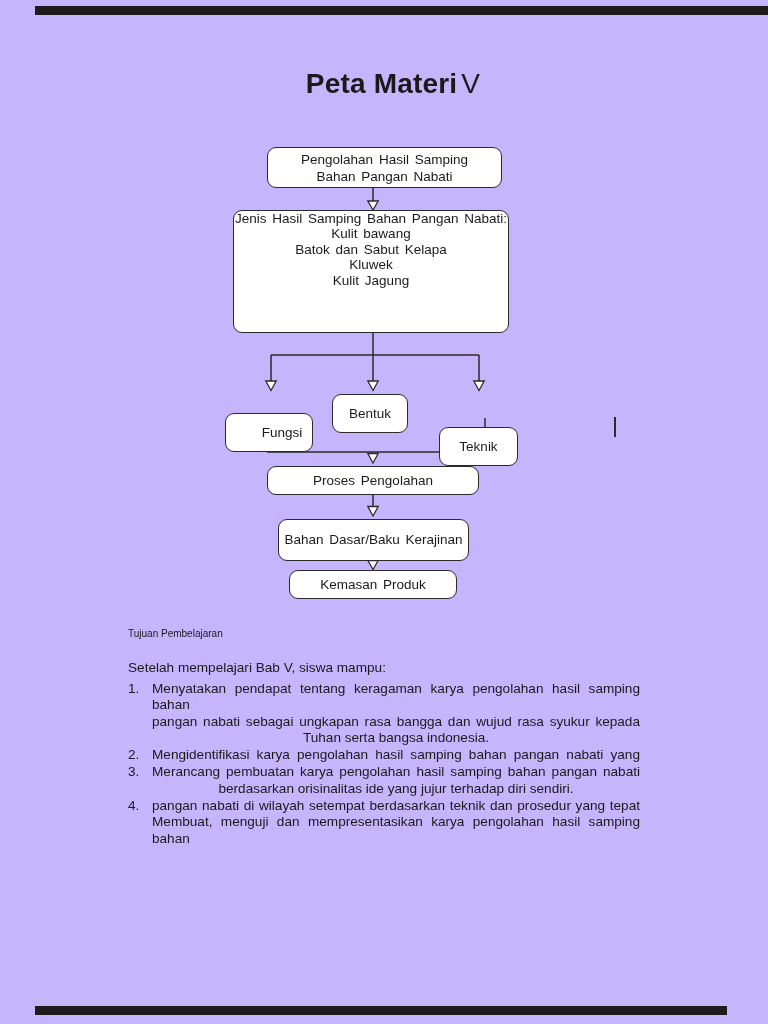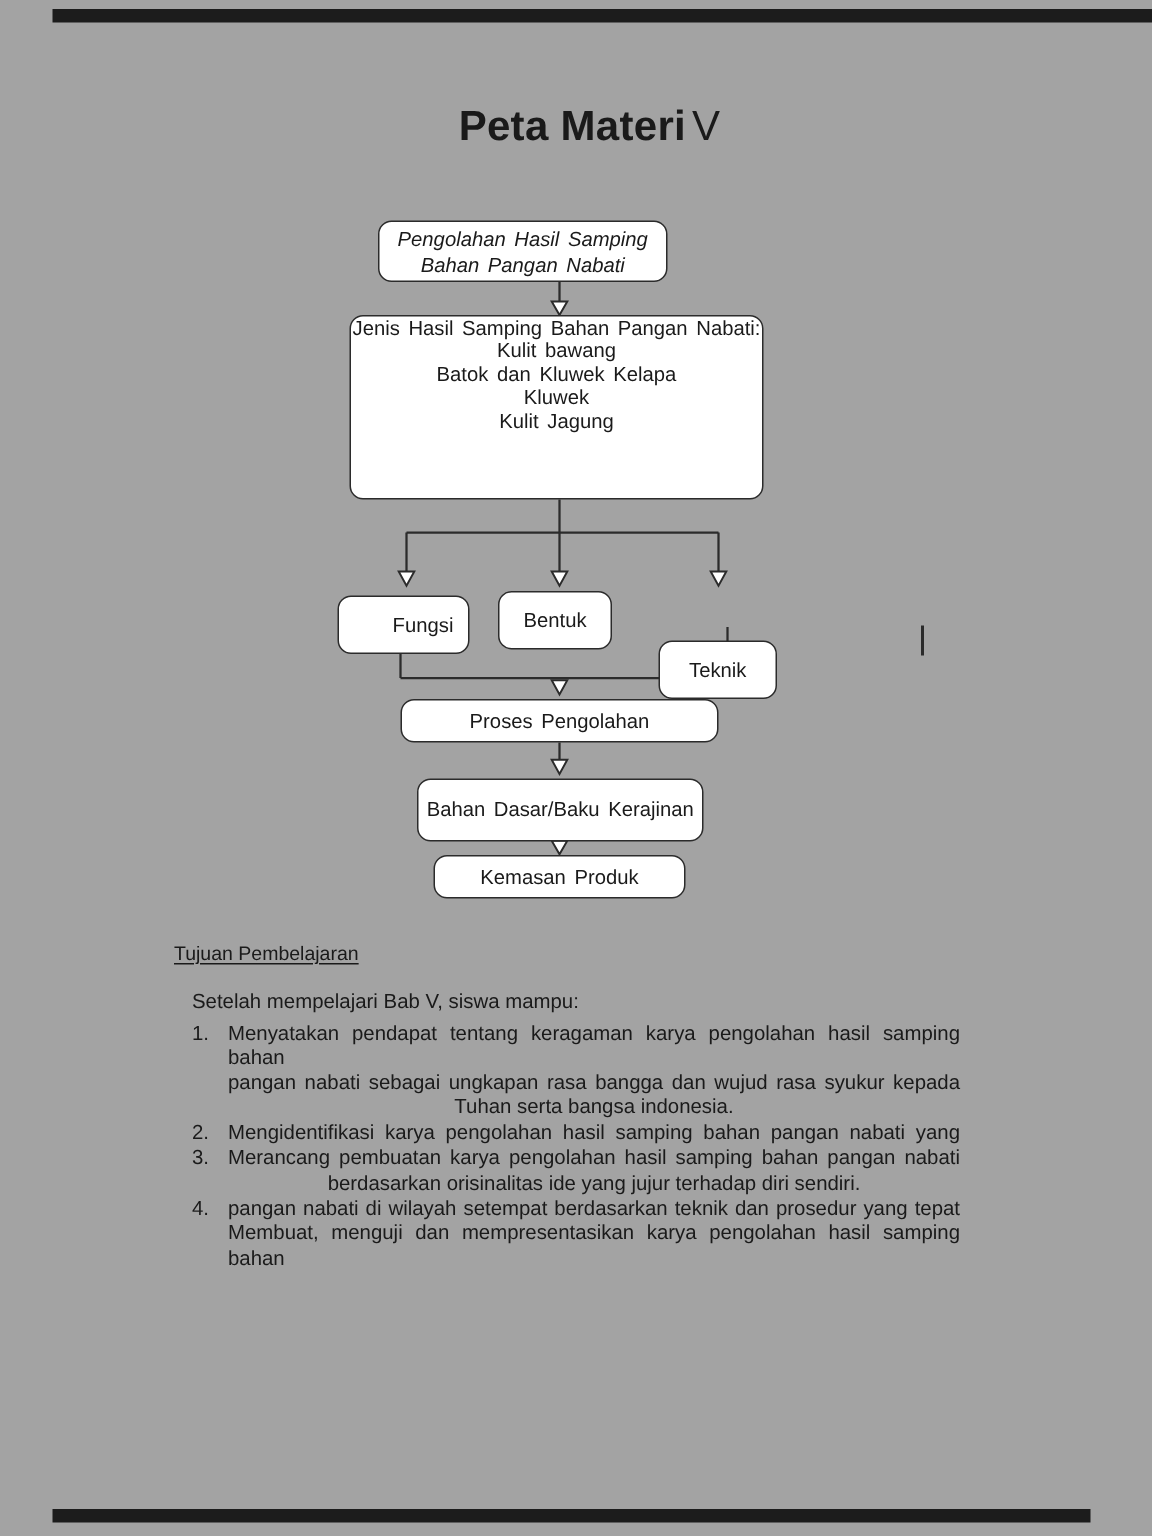--- a/index.html
+++ b/index.html
@@ -1,49 +1,49 @@
 <!DOCTYPE html>
 <html><head>
 <meta charset="utf-8">
 <style>
   html, body { margin: 0; padding: 0; background: #ffffff; }
   body { width: 768px; height: 1024px; overflow: hidden; position: relative;
          font-family: "Liberation Sans", sans-serif; color: #1a1a1a; }
-  .page { position: absolute; inset: 0; background: #a3a3a3; }
+  .page { position: absolute; inset: 0; background: #c4b5fd; }
 
   .edge-bar { position: absolute; background: #1c1c1c; }
   .edge-bar.top    { left: 35px; top: 6px;    width: 733px; height: 9px; }
   .edge-bar.bottom { left: 35px; top: 1006px; width: 692px; height: 9px; }
 
   .title { position: absolute; left: 0; right: 0; top: 68px; margin: 0;
            text-align: center; font-size: 28px; font-weight: 700;
            letter-spacing: 0.2px; transform: translateX(9px); }
   .title .t-v { font-weight: 400; margin-left: 4px; }
 
   .connectors { position: absolute; left: 0; top: 0; width: 768px; height: 1024px; }
 
   .fbox { position: absolute; box-sizing: border-box; background: #ffffff;
           border: 1.6px solid #2b2b2b; border-radius: 9px;
           display: flex; flex-direction: column; align-items: center;
           justify-content: center; text-align: center;
           font-size: 13.5px; line-height: 16px; word-spacing: 2px; }
   .fbox span { display: block; }
 
-  .box-pengolahan { left: 252px; top: 147px; width: 193px; height: 41px; line-height: 17px; font-style: italic; }
+  .box-pengolahan { left: 267px; top: 147px; width: 235px; height: 41px; line-height: 17px; }
   .box-jenis      { left: 233px; top: 210px; width: 276px; height: 123px;
                     justify-content: flex-start; line-height: 15.4px; }
-  .box-fungsi     { left: 225px; top: 397px; width: 88px;  height: 39px; padding-left: 26px; }
+  .box-fungsi     { left: 225px; top: 413px; width: 88px;  height: 39px; padding-left: 26px; }
   .box-bentuk     { left: 332px; top: 394px; width: 76px;  height: 39px; }
   .box-teknik     { left: 439px; top: 411px; width: 79px;  height: 39px; margin-top: 16px; }
   .box-proses     { left: 267px; top: 466px; width: 212px; height: 29px; }
   .box-bahan      { left: 278px; top: 519px; width: 191px; height: 42px; }
   .box-kemasan    { left: 289px; top: 570px; width: 168px; height: 29px; }
 
-  .sec-heading { position: absolute; left: 116px; top: 628px; font-size: 13px;
-                 text-decoration: underline; text-underline-offset: 2px; }
+  .sec-heading { position: absolute; left: 128px; top: 628px; font-size: 10px;
+                 text-underline-offset: 2px; }
   .sec-intro   { position: absolute; left: 128px; top: 660px; font-size: 13.6px; }
 
   .objectives { position: absolute; left: 128px; top: 681px; width: 512px;
                 font-size: 13.6px; line-height: 16.3px; }
   .obj-item { display: flex; margin-bottom: 1px; }
   .obj-num  { width: 24px; flex: 0 0 24px; }
   .obj-lines { width: 488px; flex: 1; }
   .jl { text-align: justify; text-align-last: justify; }
   .ll { text-align: center; }
 </style>
@@ -84,21 +84,21 @@
   </svg>
 
   <div class="fbox box-pengolahan">
     <span>Pengolahan Hasil Samping</span>
     <span>Bahan Pangan Nabati</span>
   </div>
 
   <div class="fbox box-jenis">
     <span>Jenis Hasil Samping Bahan Pangan Nabati:</span>
     <span>Kulit bawang</span>
-    <span>Batok dan Kluwek Kelapa</span>
+    <span>Batok dan Sabut Kelapa</span>
     <span>Kluwek</span>
     <span>Kulit Jagung</span>
   </div>
 
   <div class="fbox box-fungsi">
     <span>Fungsi</span>
   </div>
   <div class="fbox box-bentuk">
     <span>Bentuk</span>
   </div>

